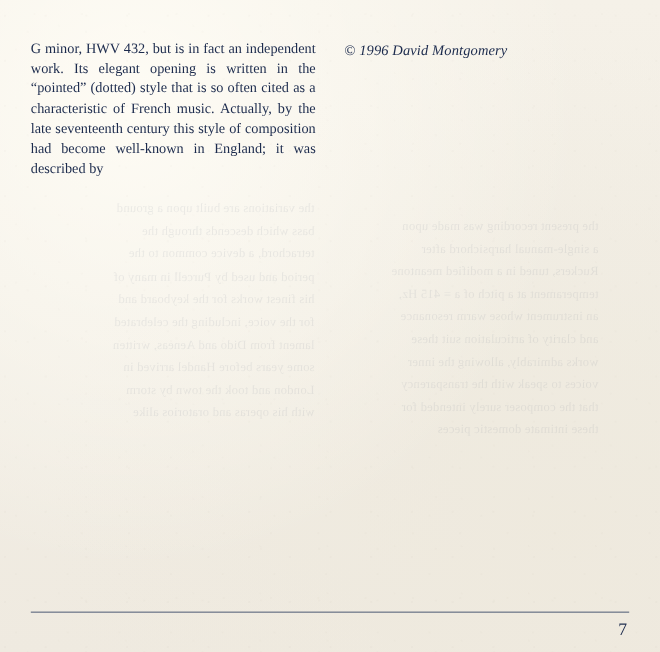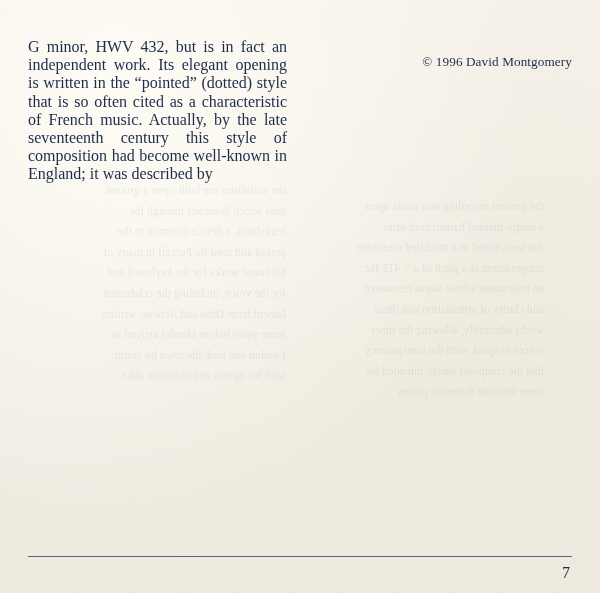--- a/index.html
+++ b/index.html
@@ -68,33 +68,34 @@
     left: 28px;
     top: 22px;
     width: 544px;
     display: flex;
     gap: 26px;
   }
   .col {
     width: 259px;
   }
   .body-text {
-    font-size: 16px;
+    font-size: 13px;
     line-height: 18.2px;
     text-align: justify;
     text-justify: inter-word;
     hyphens: manual;
     color: #1c2b4d;
   }
   .col-right .body-text {
     text-align: justify;
   }
   .credit {
-    margin-top: 32px;
-    text-align: right;
+    margin-top: 16px;
+    text-align: left;
+    font-style: italic;
     font-size: 13.2px;
     color: #1c2b4d;
     letter-spacing: 0.1px;
   }
   .footer-rule {
     position: absolute;
     left: 28px;
     top: 556px;
     width: 544px;
     height: 1px;

